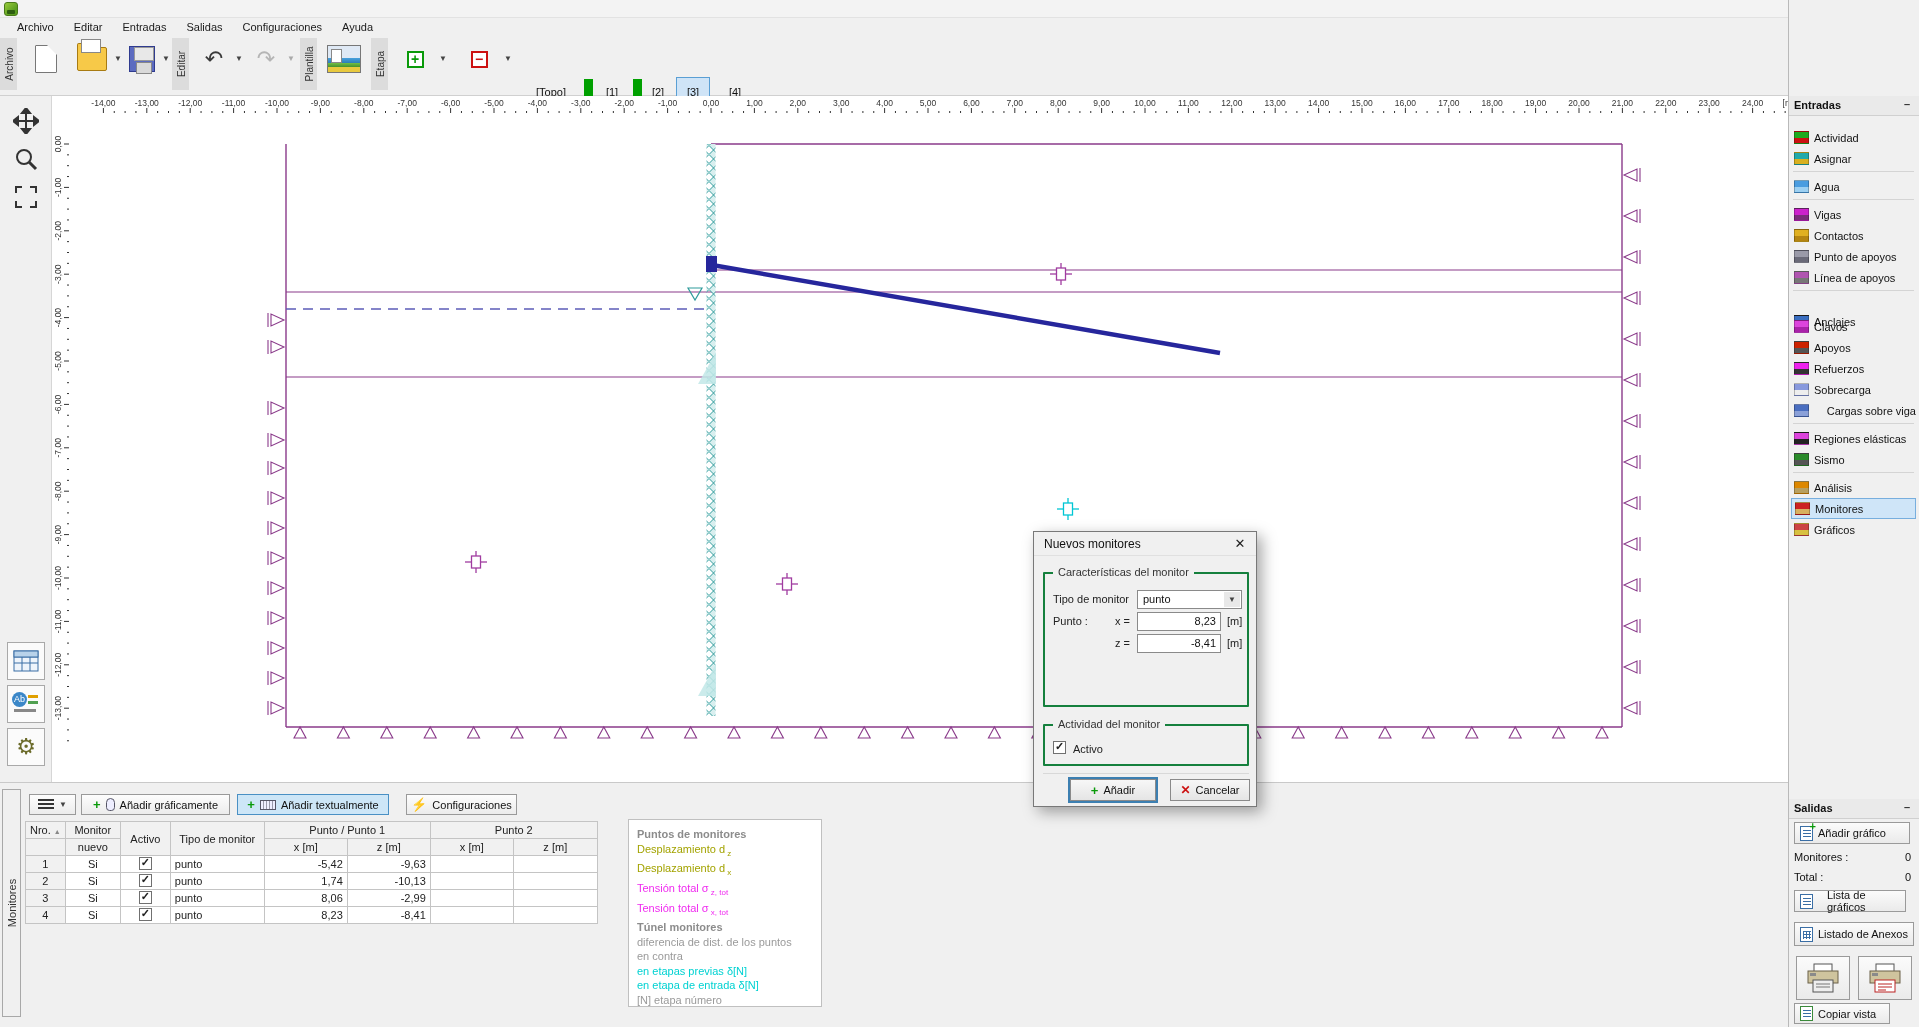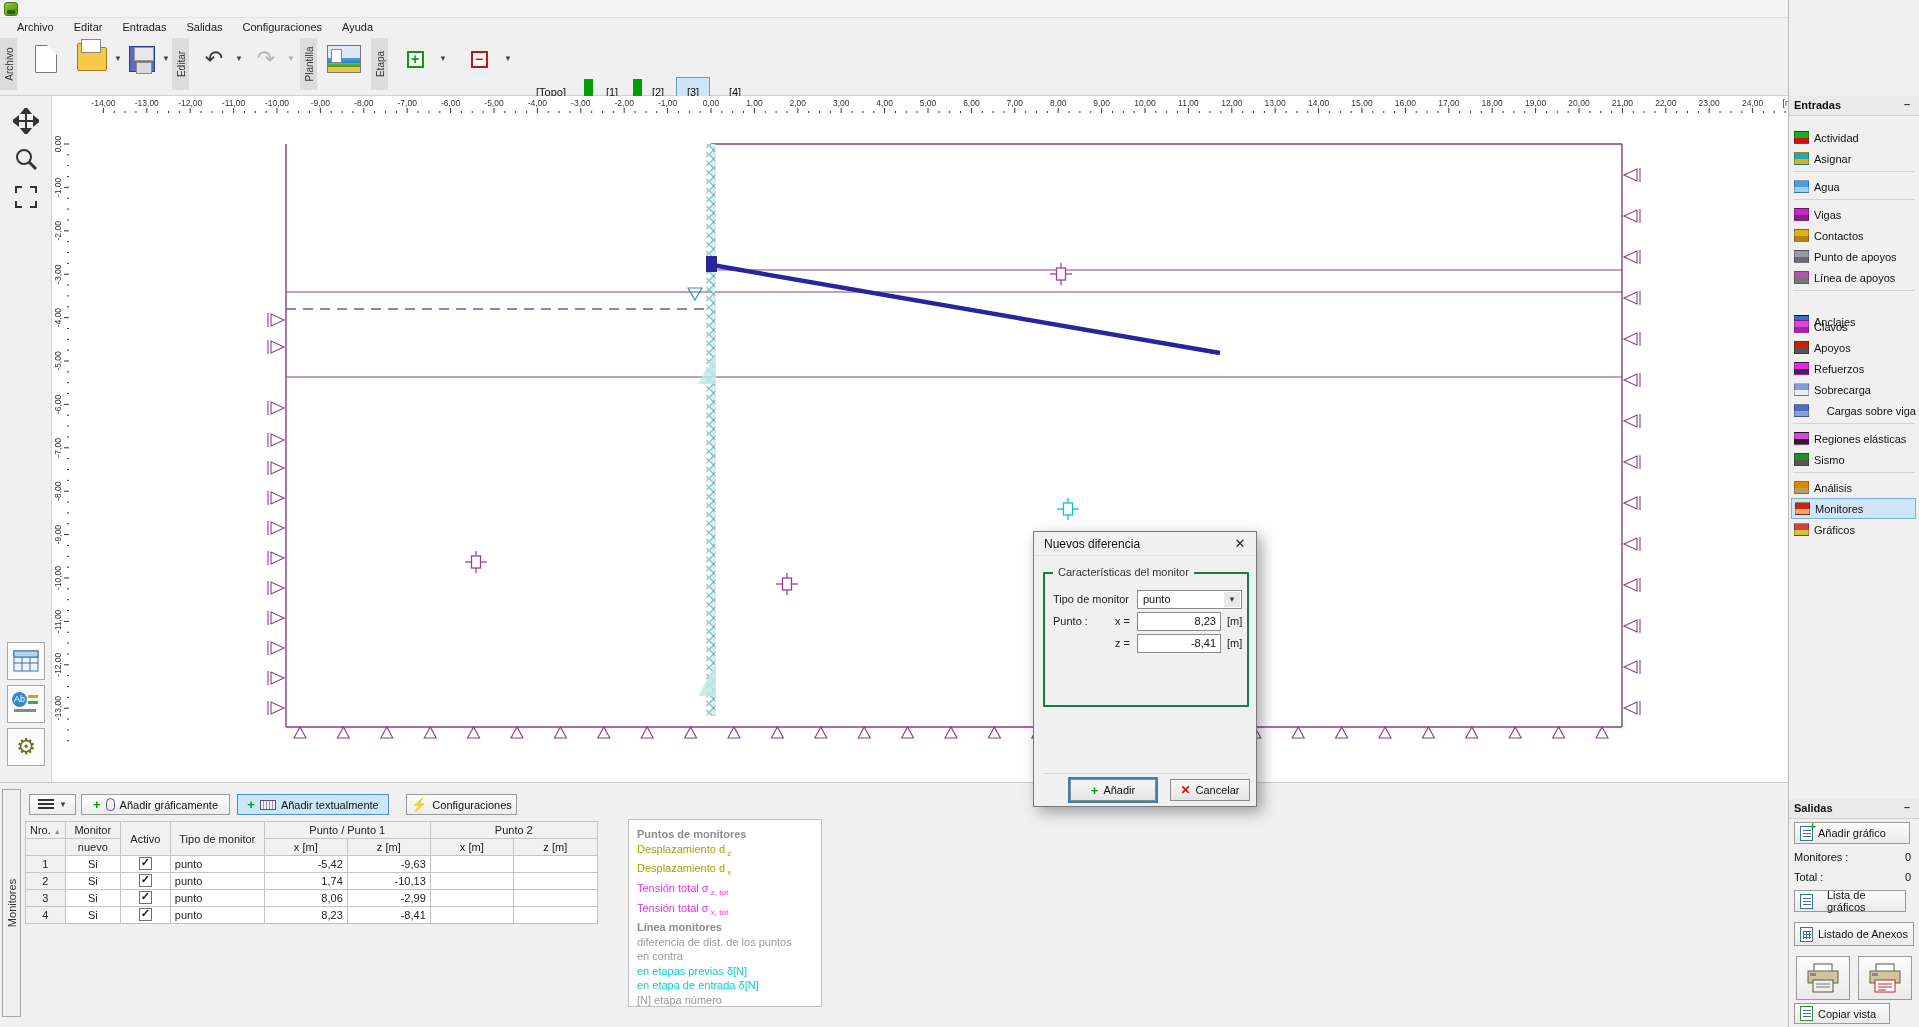--- a/index.html
+++ b/index.html
@@ -731,21 +731,21 @@
           </tbody>
         </table>
     </div>
 
     <div class="legend" id="legend">
         <div style="color: rgb(140, 140, 140); font-weight: bold;">Puntos de monitores</div>
         <div style="color: rgb(163, 163, 0);">Desplazamiento d<sub style="font-size: 8px;"> z</sub></div>
         <div style="color: rgb(163, 163, 0);">Desplazamiento d<sub style="font-size: 8px;"> x</sub></div>
         <div style="color: rgb(240, 43, 240);">Tensión total σ<sub style="font-size: 8px;"> z, tot</sub></div>
         <div style="color: rgb(240, 43, 240);">Tensión total σ<sub style="font-size: 8px;"> x, tot</sub></div>
-        <div style="color: rgb(140, 140, 140); font-weight: bold;">Línea monitores</div>
+        <div style="color: rgb(140, 140, 140); font-weight: bold;">Túnel monitores</div>
         <div style="color: rgb(154, 154, 154);">diferencia de dist. de los puntos</div>
         <div style="color: rgb(154, 154, 154);">en contra</div>
         <div style="color: rgb(0, 210, 210);">en etapas previas δ[N]</div>
         <div style="color: rgb(0, 210, 210);">en etapa de entrada δ[N]</div>
         <div style="color: rgb(154, 154, 154);">[N] etapa número</div>
       </div>
   </div>
 
   <div class="rpanel">
     <div class="panel-hdr" style="top:96px;">
@@ -878,21 +878,21 @@
         </svg>
     </div>
     <div class="sal-btn" style="left:5px;top:1003px;width:96px;height:21px;">
       <span class="doc-ic" style="border-color:#3a8a3a;"></span>
       <span>Copiar vista</span>
     </div>
   </div>
 
   <div class="dialog">
     <div class="dlg-title">
-      <span class="txt">Nuevos diferencia</span>
+      <span class="txt">Nuevos monitores</span>
       <span class="dlg-close">✕</span>
     </div>
     <div class="group" style="top:40px;height:135px;">
       <span class="group-label">Características del monitor</span>
       <div class="dlg-row" style="top:16px;">
         <span class="dlg-lab" style="left:8px;">Tipo de monitor</span>
         <div class="combo" style="left:92px;top:0;width:105px;">
           <span>punto</span>
           <span class="cv">▼</span>
         </div>
@@ -902,20 +902,27 @@
         <span class="dlg-lab" style="left:70px;">x =</span>
         <div class="dlg-input" style="left:92px;top:0;width:84px;"><span>8,23</span></div>
         <span class="dlg-lab" style="left:182px;">[m]</span>
       </div>
       <div class="dlg-row" style="top:60px;">
         <span class="dlg-lab" style="left:70px;">z =</span>
         <div class="dlg-input" style="left:92px;top:0;width:84px;"><span>-8,41</span></div>
         <span class="dlg-lab" style="left:182px;">[m]</span>
       </div>
     </div>
+    <div class="group" style="top:192px;height:42px;">
+      <span class="group-label">Actividad del monitor</span>
+      <div class="dlg-row" style="top:14px;">
+        <span class="chk on" style="position:absolute;left:8px;top:1px;"></span>
+        <span class="dlg-lab" style="left:28px;">Activo</span>
+      </div>
+    </div>
     <div style="position:absolute;left:9px;top:241px;width:206px;height:1px;background:#d8d8d8;"></div>
     <div class="dlg-btn default" style="left:36px;top:247px;width:86px;">
       <span class="plus-glyph">+</span>
       <span>Añadir</span>
     </div>
     <div class="dlg-btn" style="left:136px;top:247px;width:80px;">
       <span class="x-glyph">✕</span>
       <span>Cancelar</span>
     </div>
   </div>

